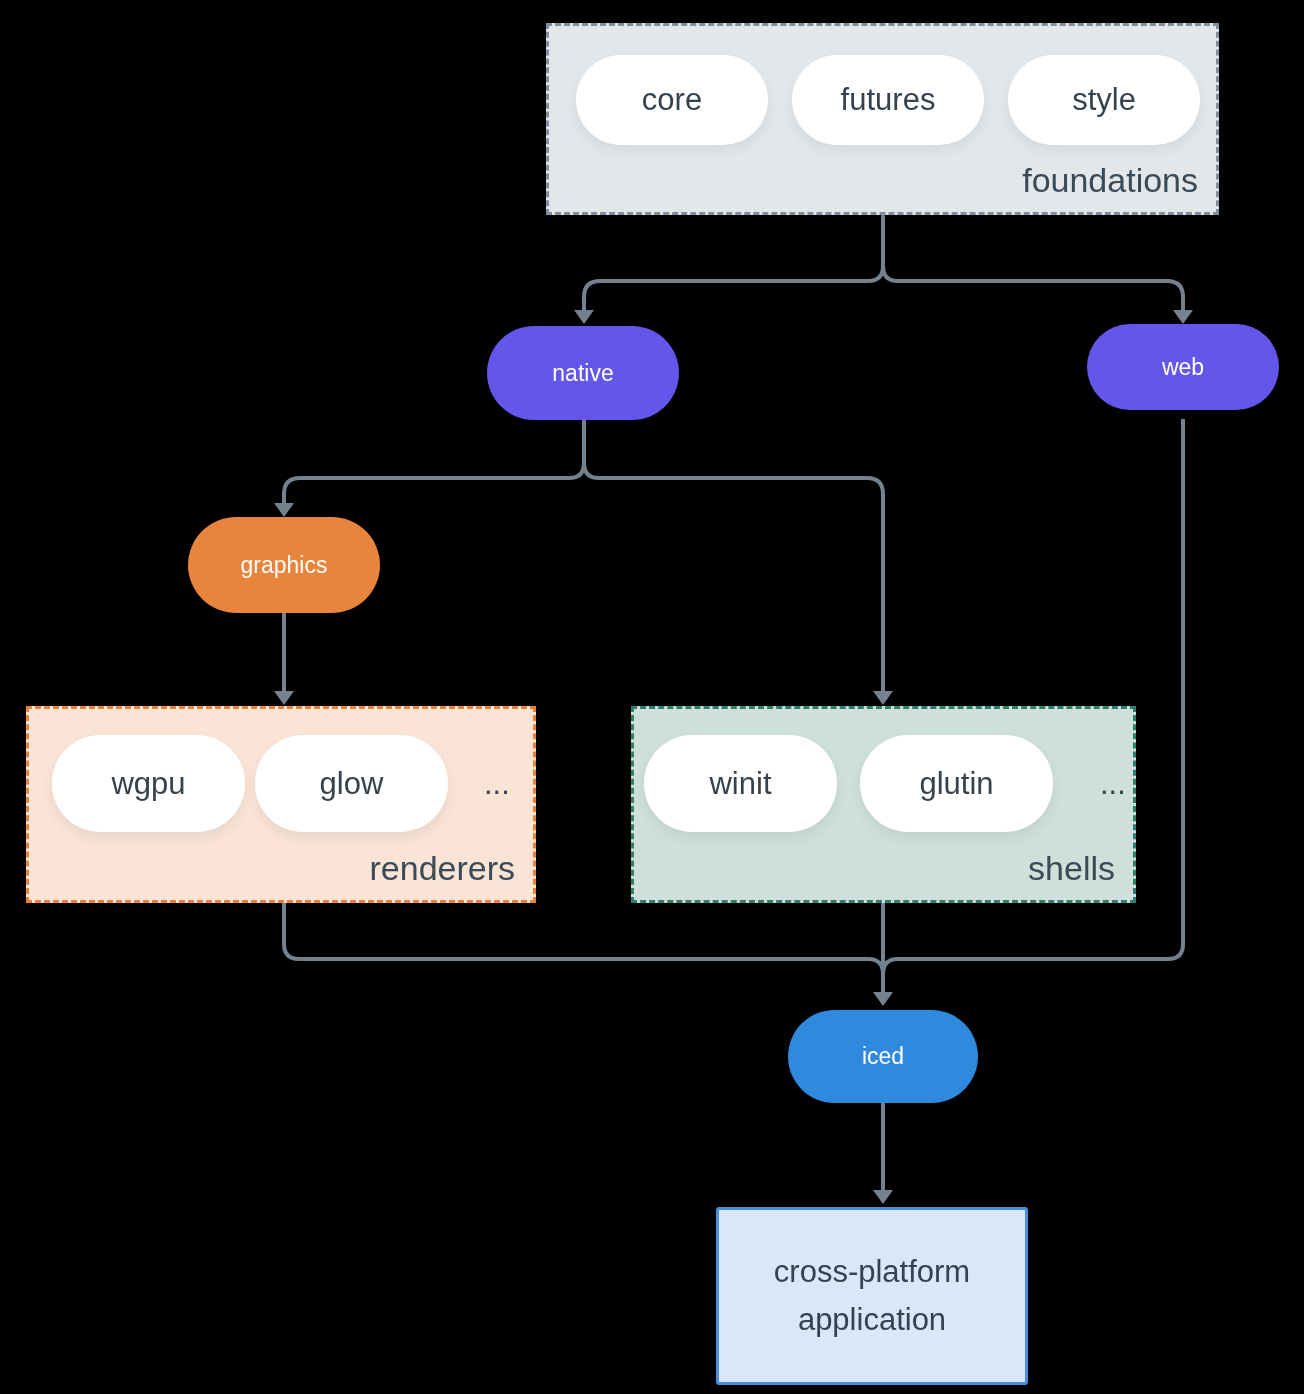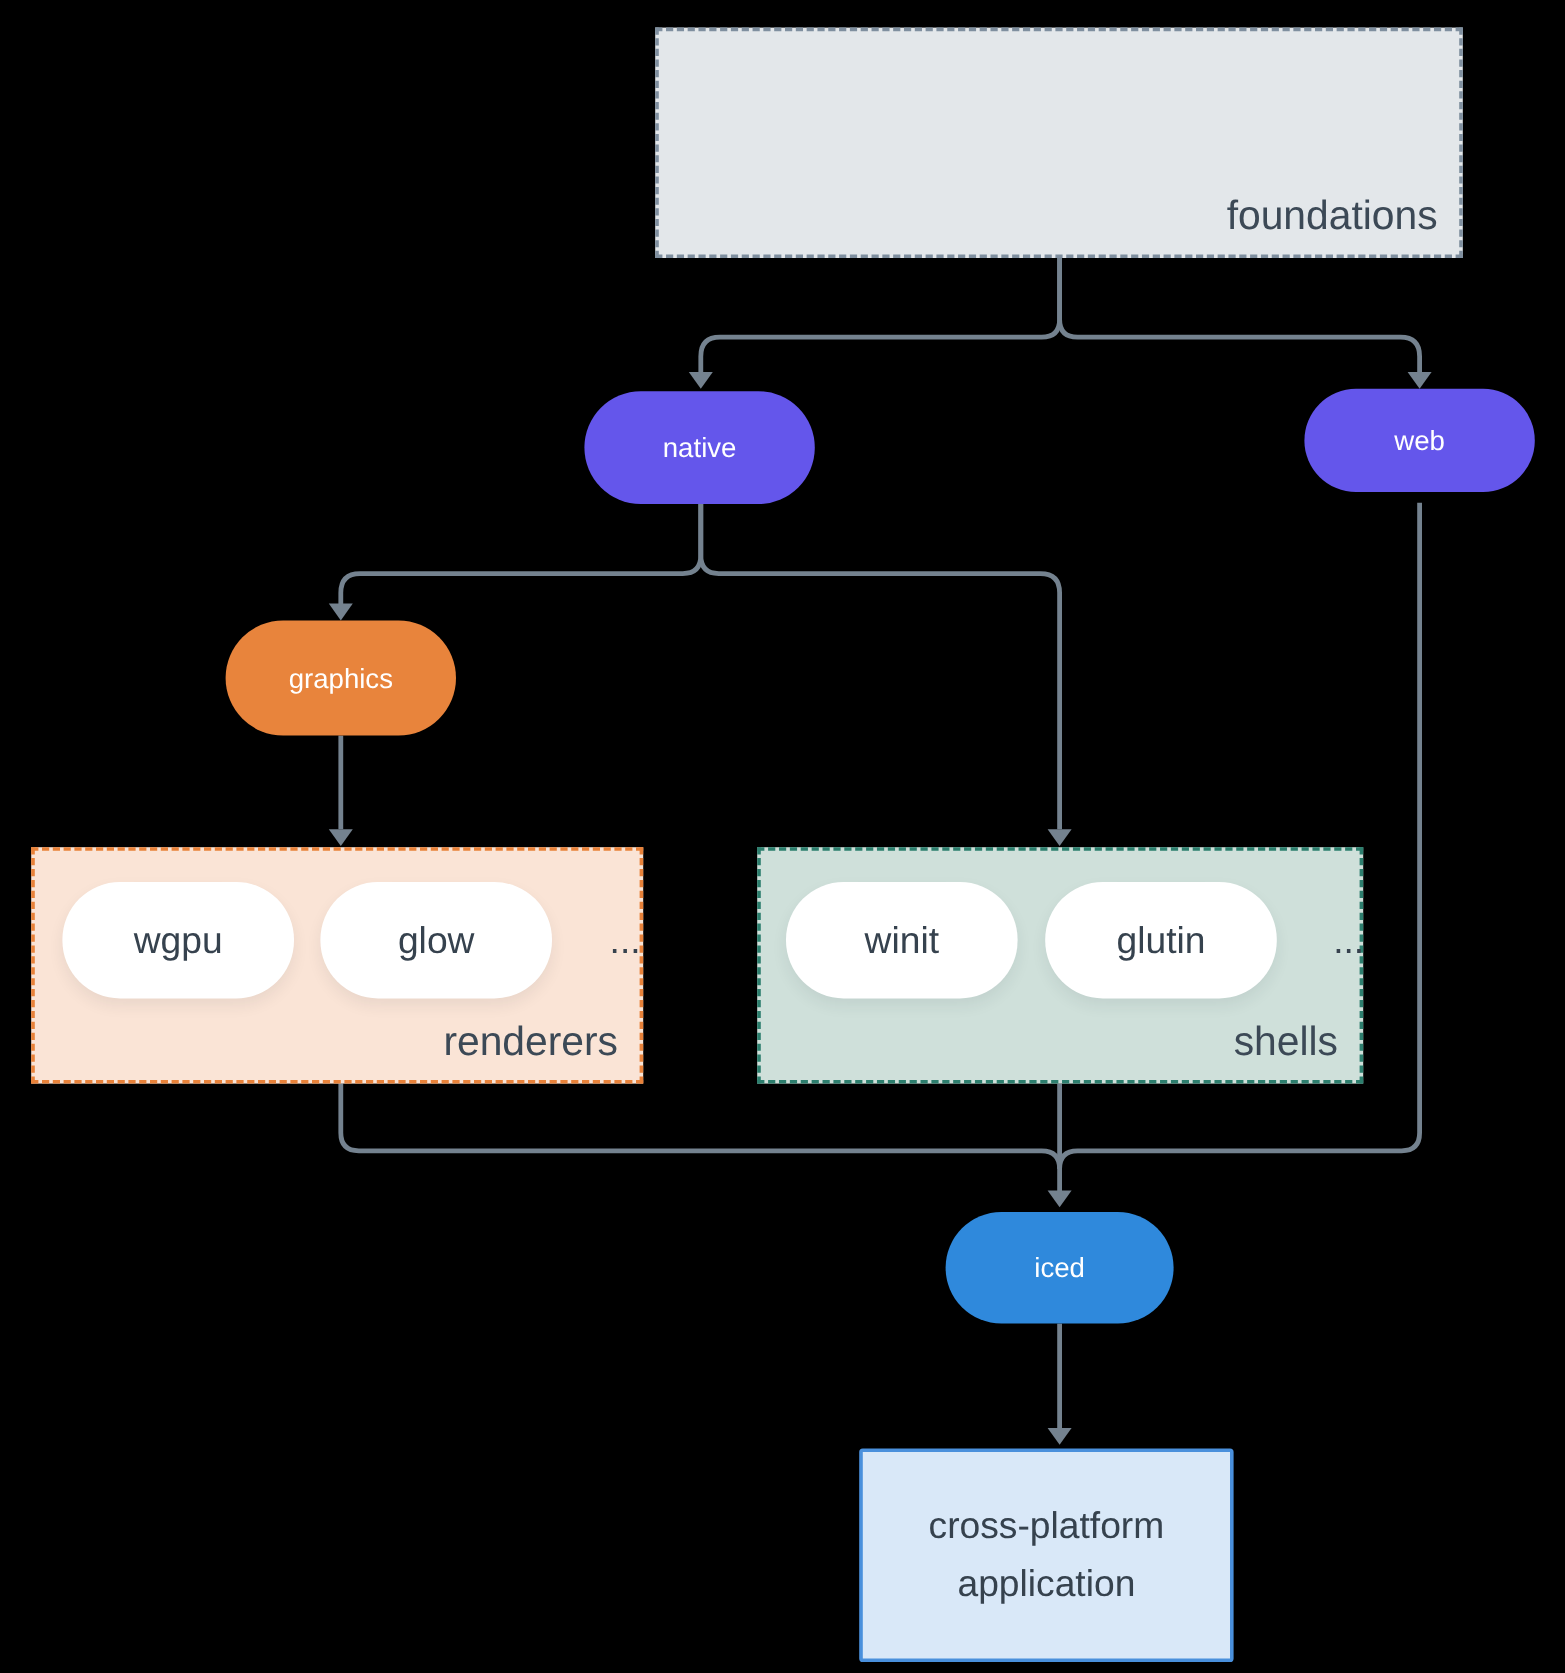--- a/index.html
+++ b/index.html
@@ -79,30 +79,30 @@
   
   #graphics { left: 188px; top: 517px; width: 192px; height: 96px; background: #e8843c; }
 
   
   #renderers {
     left: 26px; top: 706px; width: 510px; height: 197px;
     background: #fae4d6;
     border: 3px dashed #e8823a;
     padding: 26px 0 0 23px;
   }
-  #renderers .pills { gap: 22px; align-items: center; }
+  #renderers .pills { gap: 10px; align-items: center; }
   #renderers .white-pill { width: 193px; height: 97px; }
   #renderers .ellipsis { margin-left: 26px; }
 
   
   #shells {
     left: 631px; top: 706px; width: 505px; height: 197px;
     background: #cfe0da;
     border: 3px dashed #2d7f6e;
-    padding: 26px 0 0 21px;
+    padding: 26px 0 0 10px;
   }
   #shells .pills { gap: 23px; }
   #shells .white-pill { width: 193px; height: 97px; }
   #shells .ellipsis { margin-left: 24px; }
 
   
   #iced { left: 788px; top: 1010px; width: 190px; height: 93px; background: #2f89dc; }
 
   
   #application {
@@ -144,20 +144,25 @@
     <path class="edge" d="M 284 903 L 284 944 Q 284 959 299 959 L 868 959 Q 883 959 883 974"></path>
     <path class="edge" d="M 1183 419 L 1183 944 Q 1183 959 1168 959 L 898 959 Q 883 959 883 974"></path>
     <path class="edge" d="M 883 903 L 883 993"></path>
     <polygon class="ah" points="873,992 893,992 883,1006"></polygon>
 
     <path class="edge" d="M 883 1103 L 883 1190"></path>
     <polygon class="ah" points="873,1190 893,1190 883,1204"></polygon>
   </svg>
 
   <div id="foundations" class="group-box">
+    <div class="pills">
+      <div class="white-pill">core</div>
+      <div class="white-pill">futures</div>
+      <div class="white-pill">style</div>
+    </div>
     <div class="group-label">foundations</div>
   </div>
 
   <div id="native" class="node-pill">native</div>
   <div id="web" class="node-pill">web</div>
 
   <div id="graphics" class="node-pill">graphics</div>
 
   <div id="renderers" class="group-box">
     <div class="pills">

